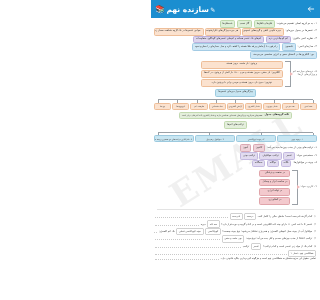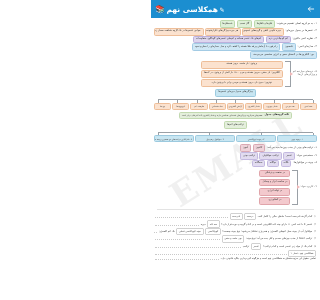--- a/index.html
+++ b/index.html
@@ -116,21 +116,21 @@
 <div class="appbar">
   <div class="back-ico">
     <svg viewBox="0 0 24 24" fill="none" stroke="currentColor" stroke-width="2.6" stroke-linecap="round" stroke-linejoin="round">
       <line x1="20" y1="12" x2="4" y2="12"></line>
       <polyline points="10 6 4 12 10 18"></polyline>
     </svg>
   </div>
   <div class="appbar-spacer"></div>
   <div class="appbar-title">
     <span class="pen-ico">✎</span>
-    <span>همکلاسی نهم</span>
+    <span>سازنده نهم</span>
     <span class="book-ico">📚</span>
   </div>
 </div>
 
 <div class="page">
 
   <div class="watermark">
     <span>EMALL</span>
   </div>
 

